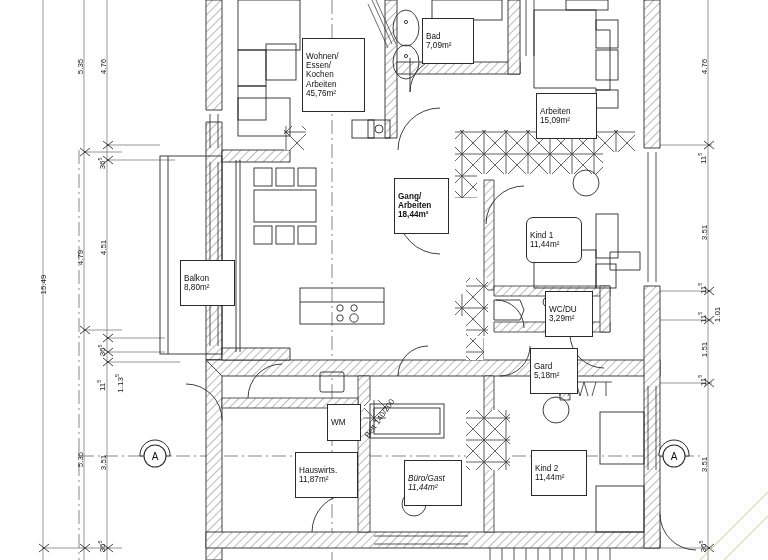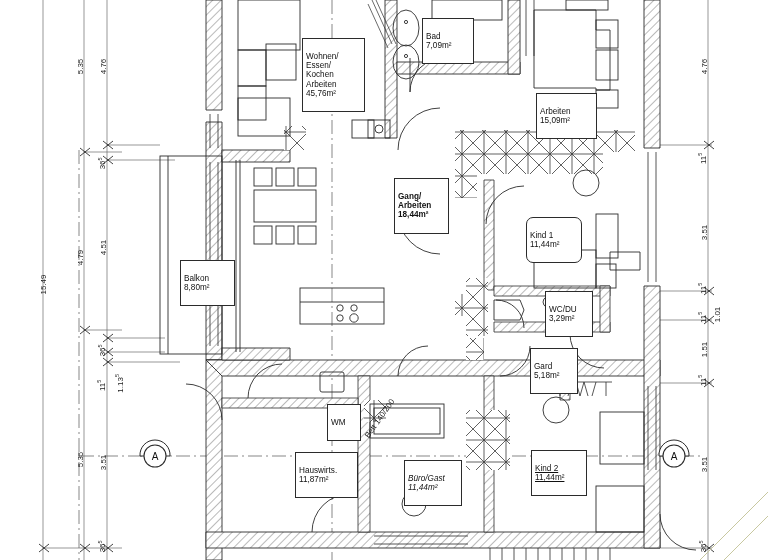--- a/index.html
+++ b/index.html
@@ -261,21 +261,21 @@
       <div class="lbl" style="left: 422px; top: 18px; width: 44px;"><div>Bad</div><div>7,09m²</div></div>
       <div class="lbl" style="left: 536px; top: 93px; width: 53px;"><div>Arbeiten</div><div>15,09m²</div></div>
       <div class="lbl" style="left: 394px; top: 178px; width: 47px; font-weight: bold;"><div>Gang/
 Arbeiten</div><div>18,44m²</div></div>
       <div class="lbl" style="left: 526px; top: 217px; width: 48px; border-radius: 7px;"><div>Kind 1</div><div>11,44m²</div></div>
       <div class="lbl" style="left: 180px; top: 242px; width: 47px; margin-top: 18px;"><div>Balkon</div><div>8,80m²</div></div>
       <div class="lbl" style="left: 513px; top: 291px; width: 40px; margin-left: 32px;"><div>WC/DU</div><div>3,29m²</div></div>
       <div class="lbl" style="left: 530px; top: 348px; width: 40px;"><div>Gard</div><div>5,18m²</div></div>
       <div class="lbl" style="left: 250px; top: 452px; width: 55px; margin-left: 45px;"><div>Hauswirts.</div><div>11,87m²</div></div>
       <div class="lbl" style="left: 404px; top: 460px; width: 50px; font-style: italic;"><div>Büro/Gast</div><div>11,44m²</div></div>
-      <div class="lbl" style="left: 531px; top: 450px; width: 48px; text-decoration: underline;"><div>Kind 2</div><div>11,44m²</div></div>
+      <div class="lbl" style="left: 531px; top: 450px; width: 48px;"><div>Kind 2</div><div>11,44m²</div></div>
     </div>
   <div id="annot-layer">
       <div class="lbl" style="left: 327px; top: 404px; width: 26px; text-align: left;">WM</div>
       <div class="dimtxt" style="left: 357px; top: 414px; transform: rotate(-55deg);">Bett 140/200</div>
     </div>
   <div id="dim-layer">
       <div class="dimtxt rot" style="left: 33px; top: 280px;">15.49</div>
       <div class="dimtxt rot" style="left: 73px; top: 62px;">5.35</div>
       <div class="dimtxt rot" style="left: 73px; top: 253px;">4.79</div>
       <div class="dimtxt rot" style="left: 73px; top: 455px;">5.35</div>

